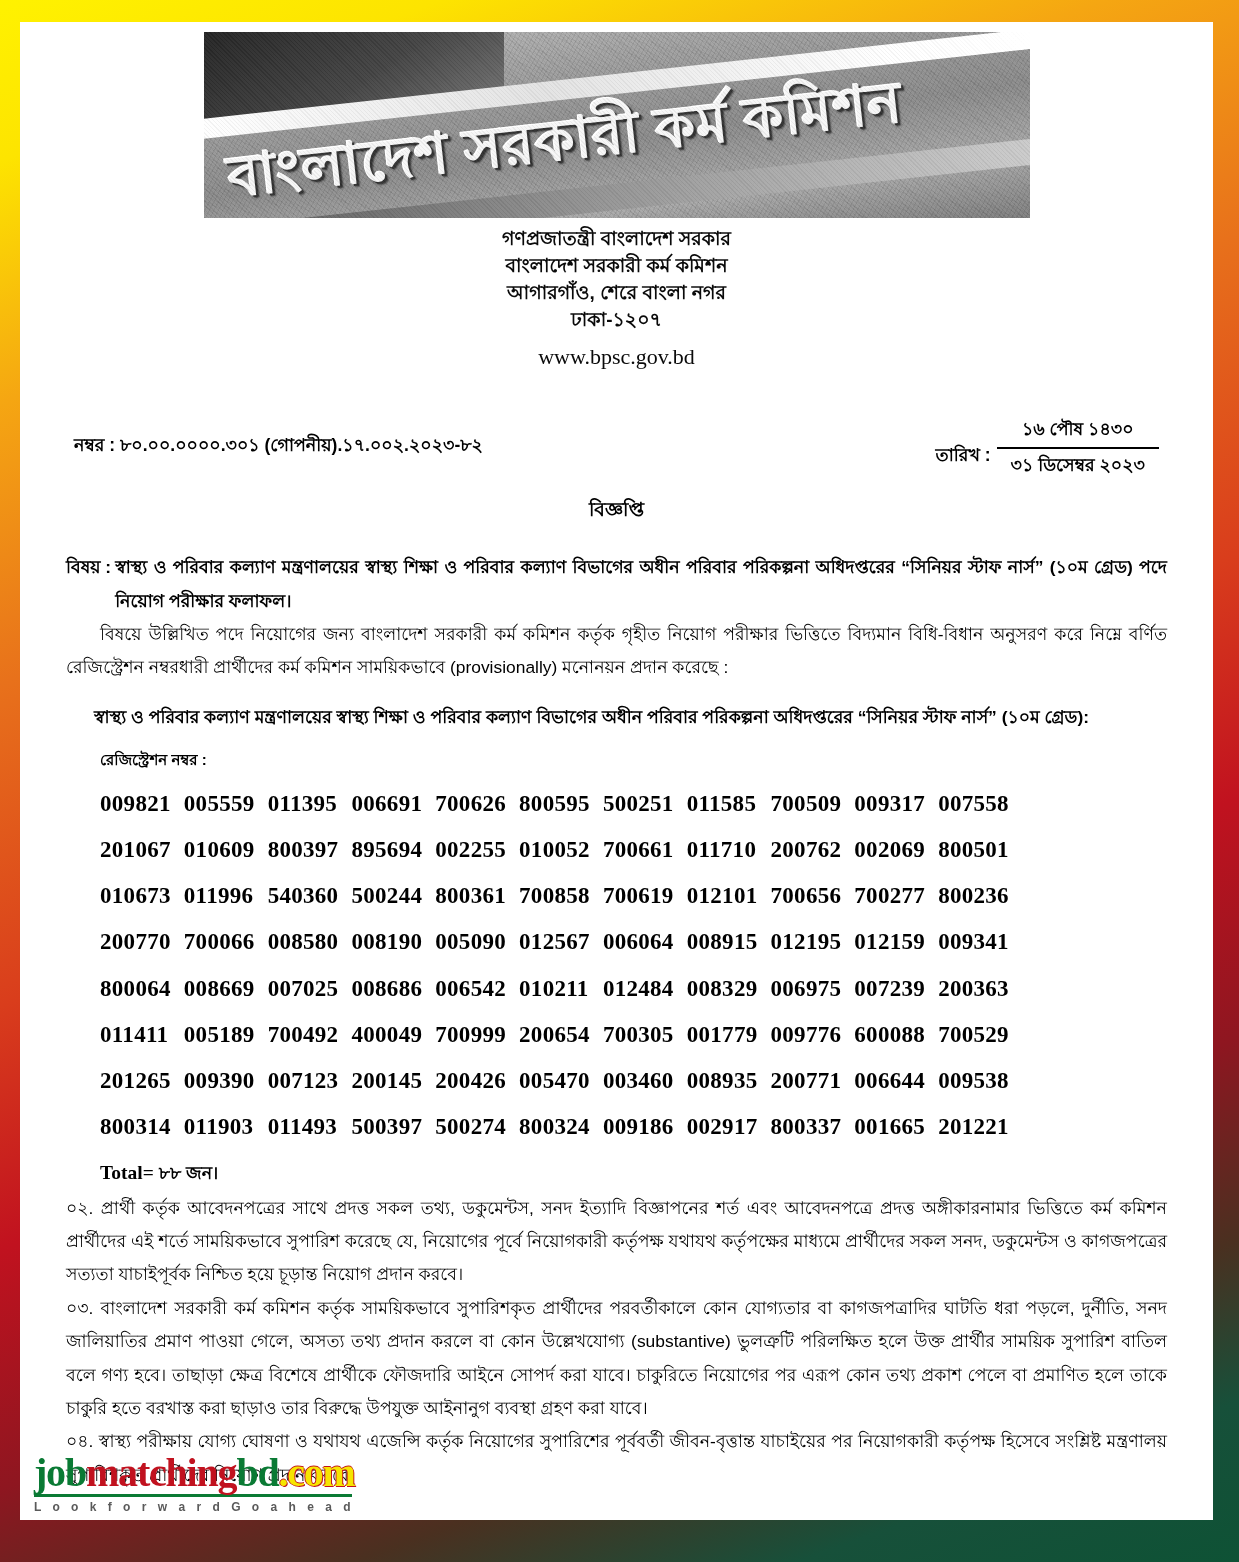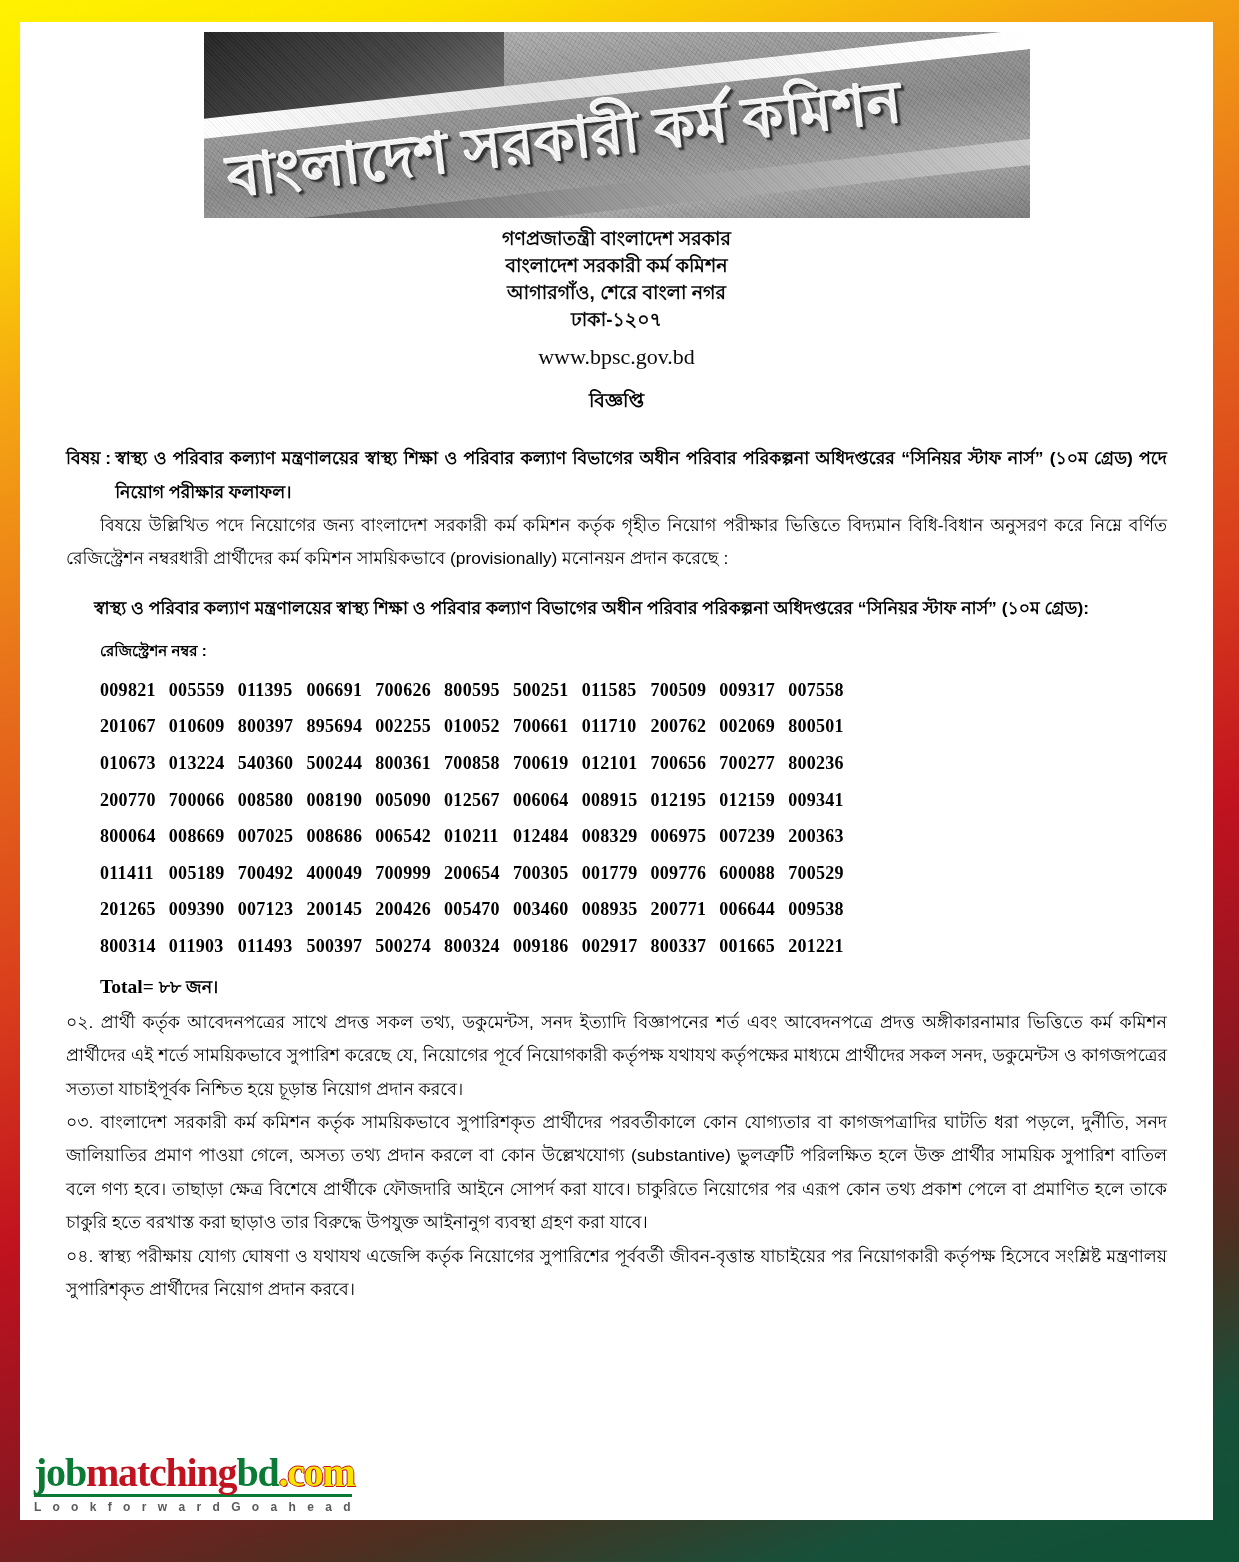--- a/index.html
+++ b/index.html
@@ -195,21 +195,21 @@
   .regwrap { margin-top: 12px; padding-left: 34px; }
   .reglabel {
     font-family: "Liberation Sans", "DejaVu Sans", sans-serif;
     font-size: 15px;
     font-weight: 700;
     margin-bottom: 6px;
   }
   table.regtable {
     border-collapse: collapse;
     font-family: "Liberation Serif", "DejaVu Serif", serif;
-    font-size: 18px;
+    font-size: 23px;
     font-weight: 700;
     letter-spacing: .3px;
   }
   table.regtable td {
     padding: 1px 13px 1px 0;
     white-space: nowrap;
     text-align: left;
   }
   .total-line {
     font-family: "Liberation Serif", "DejaVu Serif", serif;
@@ -272,20 +272,31 @@
     </div>
 
     <div class="letterhead">
       <div class="bn">গণপ্রজাতন্ত্রী বাংলাদেশ সরকার</div>
       <div class="bn">বাংলাদেশ সরকারী কর্ম কমিশন</div>
       <div class="bn">আগারগাঁও, শেরে বাংলা নগর</div>
       <div class="bn">ঢাকা-১২০৭</div>
       <div class="site">www.bpsc.gov.bd</div>
     </div>
 
+    <div class="refrow">
+      <div class="refno">নম্বর : ৮০.০০.০০০০.৩০১ (গোপনীয়).১৭.০০২.২০২৩-৮২</div>
+      <div class="datebox">
+        <span class="dlabel">তারিখ :</span>
+        <span class="datestack">
+          <span class="d1" style="display:block">১৬ পৌষ ১৪৩০</span>
+          <span class="rule" style="display:block"></span>
+          <span class="d2" style="display:block">৩১ ডিসেম্বর ২০২৩</span>
+        </span>
+      </div>
+    </div>
 
     <div class="notice-title">বিজ্ঞপ্তি</div>
 
     <div class="body-bn">
 
       <div class="subject">
         <span class="slabel">বিষয় :</span>
         <span class="stext">স্বাস্থ্য ও পরিবার কল্যাণ মন্ত্রণালয়ের স্বাস্থ্য শিক্ষা ও পরিবার কল্যাণ বিভাগের অধীন পরিবার পরিকল্পনা অধিদপ্তরের “সিনিয়র স্টাফ নার্স” (১০ম গ্রেড) পদে নিয়োগ পরীক্ষার ফলাফল।</span>
       </div>
 
@@ -318,21 +329,21 @@
                 <td>002255</td>
                 <td>010052</td>
                 <td>700661</td>
                 <td>011710</td>
                 <td>200762</td>
                 <td>002069</td>
                 <td>800501</td>
               </tr>
               <tr>
                 <td>010673</td>
-                <td>013224</td>
+                <td>011996</td>
                 <td>540360</td>
                 <td>500244</td>
                 <td>800361</td>
                 <td>700858</td>
                 <td>700619</td>
                 <td>012101</td>
                 <td>700656</td>
                 <td>700277</td>
                 <td>800236</td>
               </tr>

